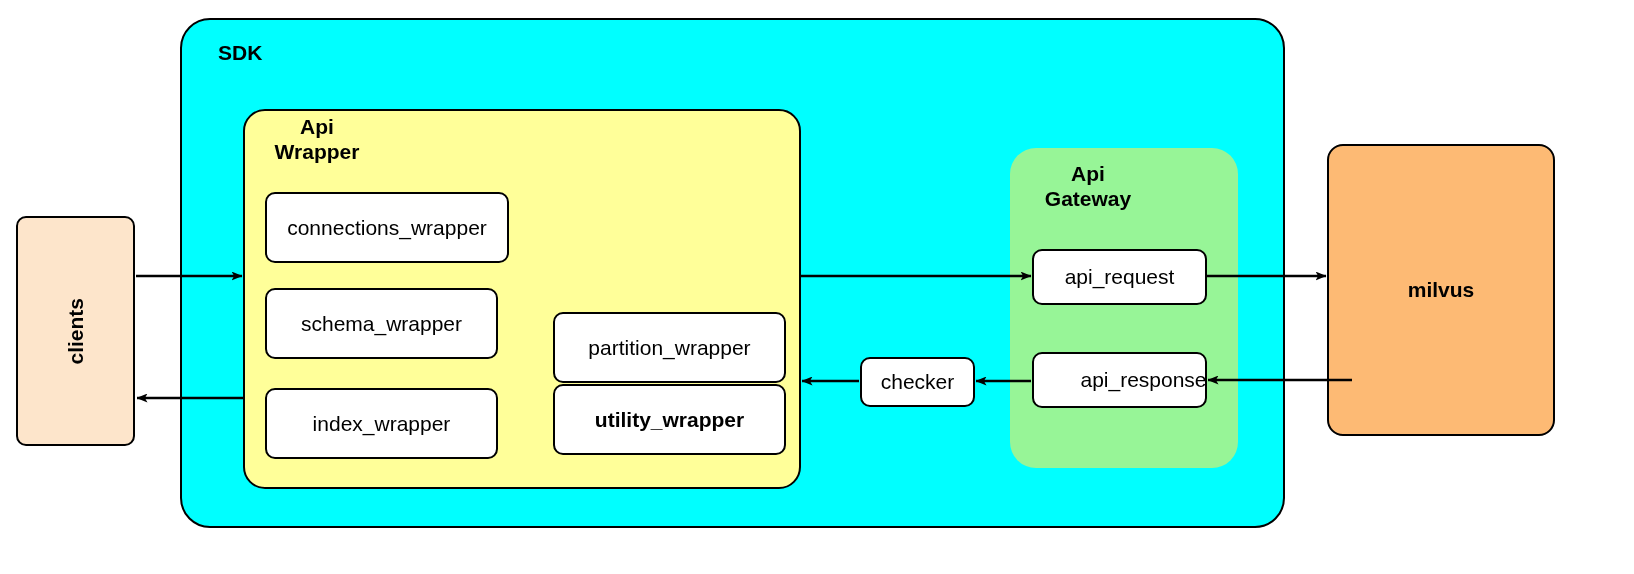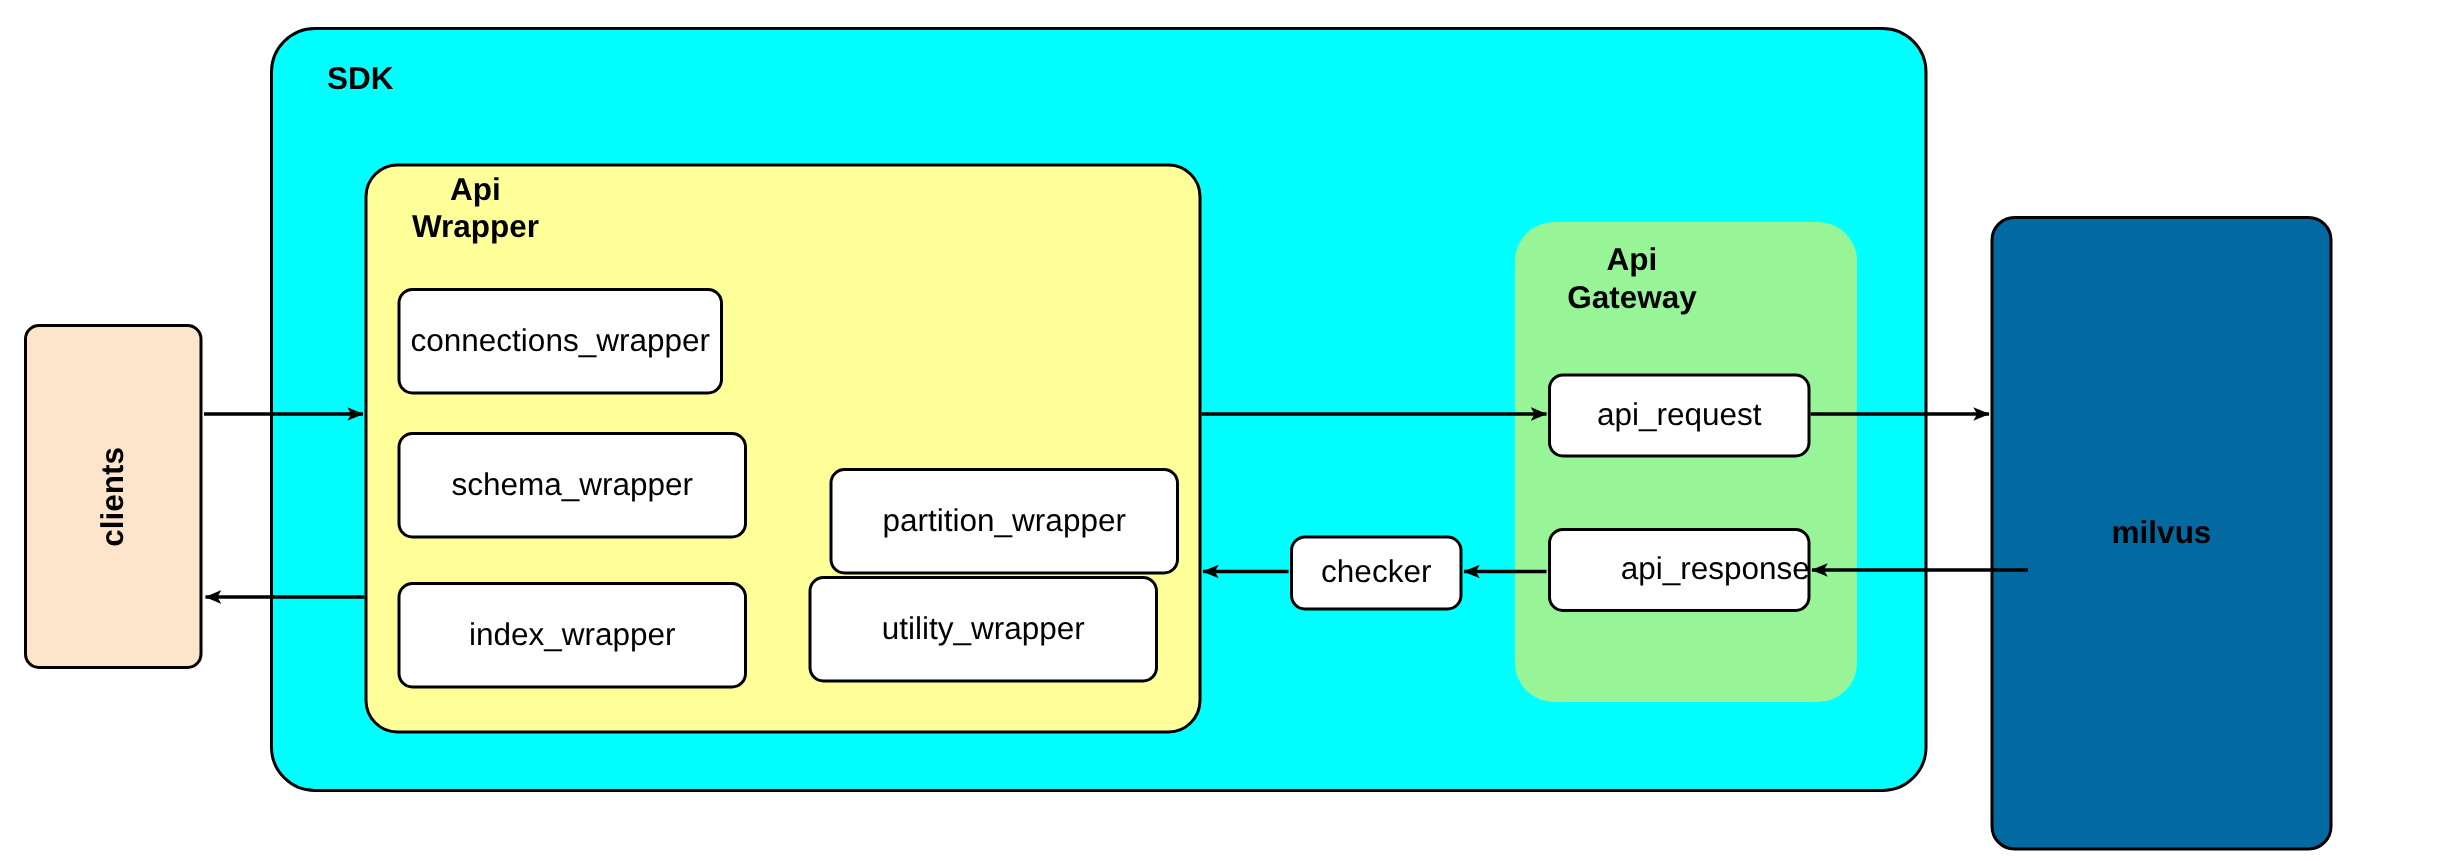--- a/index.html
+++ b/index.html
@@ -87,26 +87,26 @@
     width: 132px;
   }
   
   .leaf {
     background: #ffffff;
     border-radius: 10px;
     font-size: 21px;
     font-weight: normal;
   }
   
-  #box-connections-wrapper { left: 265px; top: 192px; width: 217px; height: 71px; }
+  #box-connections-wrapper { left: 265px; top: 192px; width: 244px; height: 71px; }
   #box-collections-wrapper { left: 553px; top: 192px; width: 233px; height: 71px; }
   #box-schema-wrapper      { left: 265px; top: 288px; width: 233px; height: 71px; }
   #box-partition-wrapper   { left: 553px; top: 288px; width: 233px; height: 71px; margin-top: 24px; }
   #box-index-wrapper       { left: 265px; top: 388px; width: 233px; height: 71px; }
-  #box-utility-wrapper     { left: 539px; top: 384px; width: 233px; height: 71px; }
+  #box-utility-wrapper     { left: 553px; top: 384px; width: 233px; height: 71px; font-weight: bold; }
   
   #box-api-request  { left: 1032px; top: 249px; width: 175px; height: 56px; }
   #box-api-response { left: 1032px; top: 352px; width: 175px; height: 56px; padding-left: 48px; }
   
   #box-checker { left: 860px; top: 357px; width: 115px; height: 50px; }
   
   #box-clients {
     left: 16px;
     top: 216px;
     width: 119px;
@@ -118,23 +118,23 @@
   }
   #box-clients .vtext {
     writing-mode: vertical-rl;
     text-orientation: mixed;
     transform: rotate(180deg);
   }
   #box-milvus {
     left: 1327px;
     top: 144px;
     width: 228px;
-    height: 423px;
+    height: 292px;
     border-radius: 16px;
-    background: #0369a1;
+    background: #fdba74;
     font-size: 21px;
     font-weight: bold;
   }
   
   #connectors {
     position: absolute;
     left: 0;
     top: 0;
     width: 1634px;
     height: 574px;

